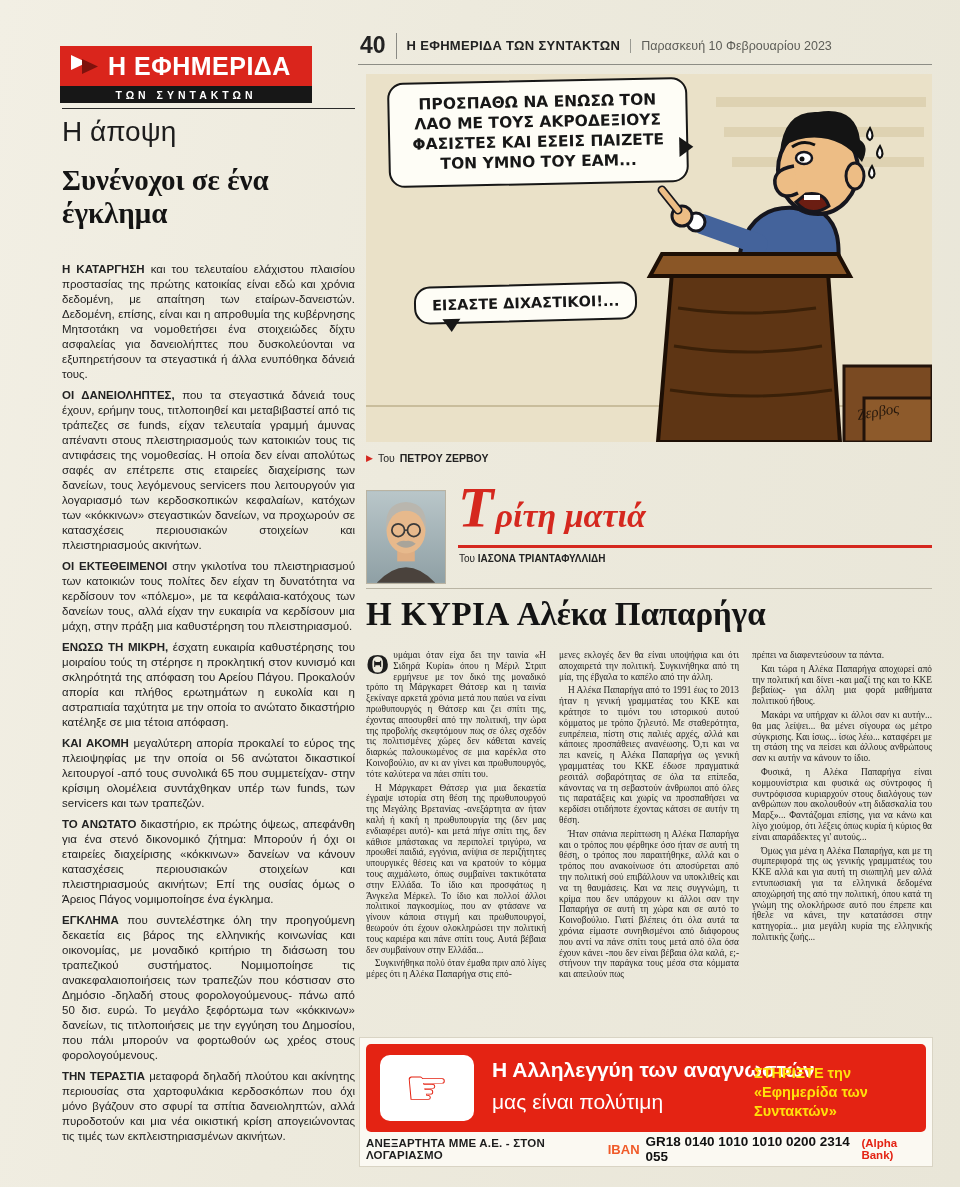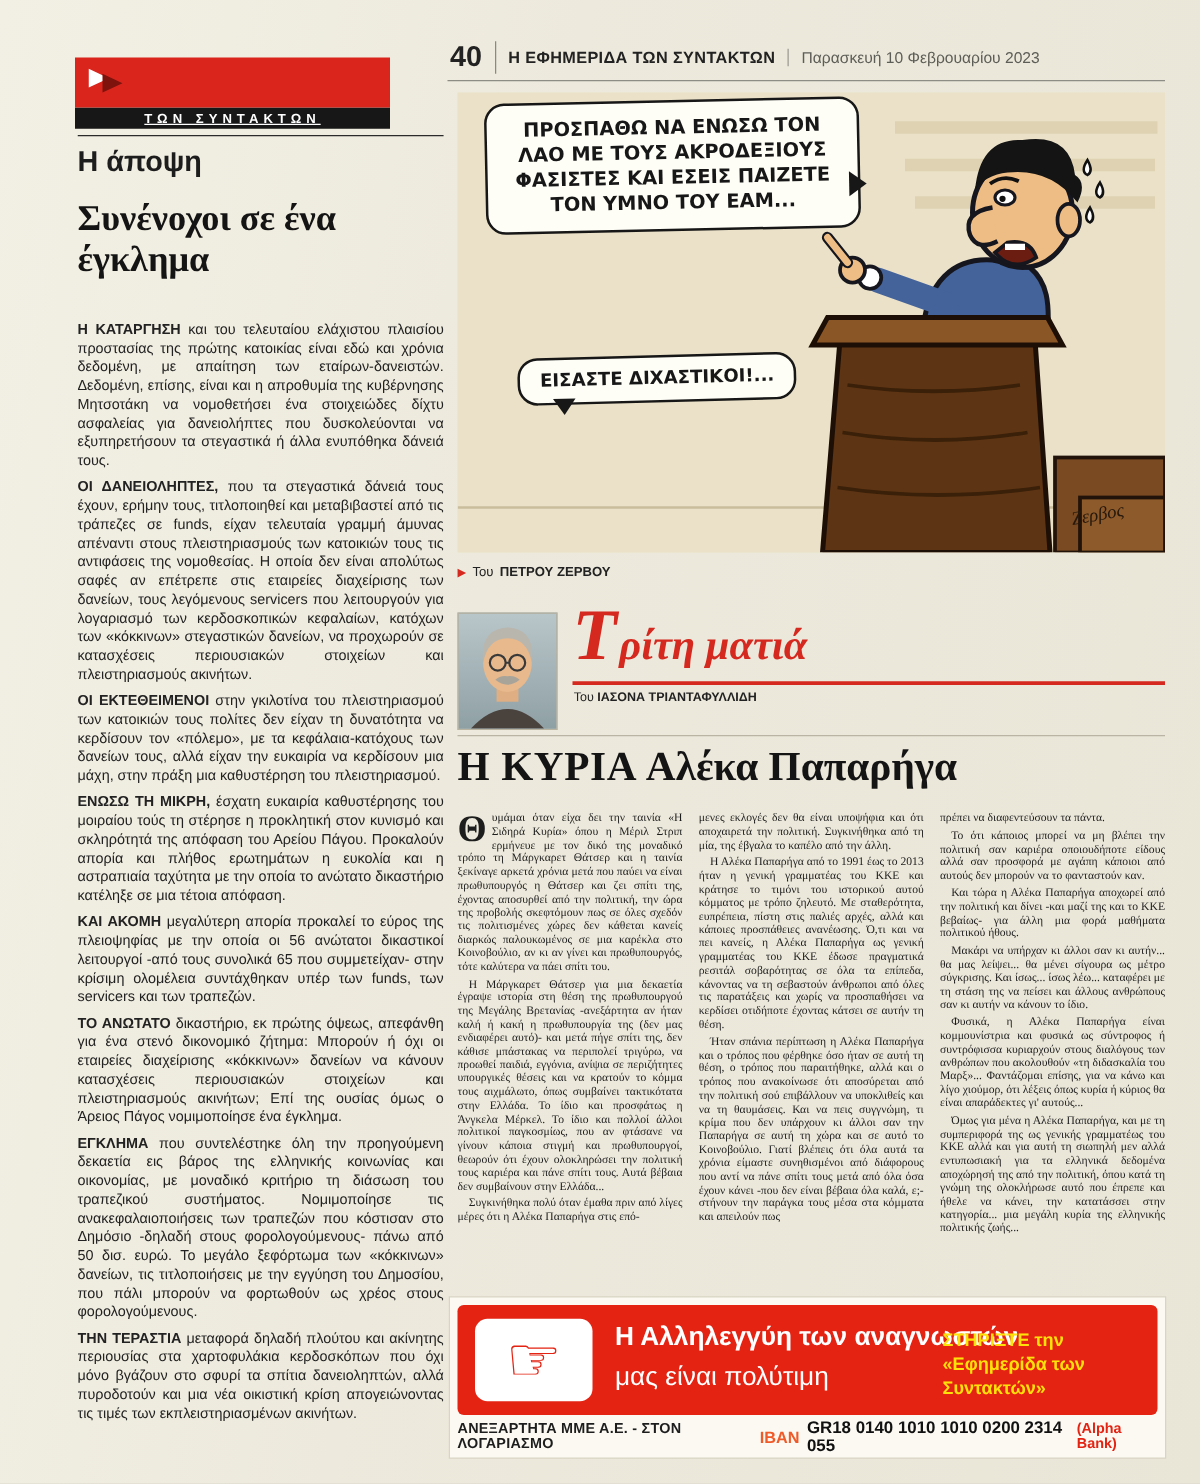--- a/index.html
+++ b/index.html
@@ -11,33 +11,33 @@
   }
 
   
   .logo { position:absolute; left:60px; top:46px; width:252px; }
   .logo-red { position:relative; height:40px; background:#da251c; color:#fff;
     display:flex; align-items:center; padding-left:48px;
     font-weight:700; font-size:25px; letter-spacing:.5px; }
   .logo-icon { position:absolute; left:8px; top:7px; }
   .logo-black { height:17px; background:#171717; color:#fff; display:flex;
     align-items:center; justify-content:center; font-weight:700; font-size:10.5px;
-    letter-spacing:4px;text-decoration:underline; }
+    letter-spacing:4px; }
 
   .mast { position:absolute; left:360px; top:32px; display:flex; align-items:center; gap:10px; }
   .mast-pagenum { font-weight:700; font-size:23px; color:#222; }
   .mast-div { width:1px; height:26px; background:#8a8a84; }
   .mast-name { font-weight:700; font-size:13px; color:#222; letter-spacing:.3px; }
   .mast-date { font-size:12.5px; color:#5d5d57; padding-left:10px; border-left:1px solid #9a9a92; }
   .mast-rule { position:absolute; left:358px; top:64px; width:574px; height:1px; background:#8d8d85; }
 
   
   .opinion { position:absolute; left:62px; top:108px; width:293px; height:1062px; overflow:hidden; }
   .op-rule { height:1px; background:#2b2b2b; margin-bottom:7px; }
-  .op-section { font-size:23px; font-weight:700; color:#1d1d1d; }
+  .op-section { font-size:28px; font-weight:400; color:#1d1d1d; }
   .op-title { font-family:"Liberation Serif", serif; font-weight:700; font-size:29px;
     line-height:33px; color:#141414; margin:16px 0 32px; }
   .op-body p { font-size:11.5px; line-height:15px; text-align:justify; margin:0 0 6px; color:#222; }
   .op-body b { font-weight:700; }
 
   
   .cartoon { position:absolute; left:366px; top:74px; width:566px; height:368px;
     background:#eae1c8; overflow:hidden; }
   .bubble { position:absolute; background:#fefdf6; border:2.5px solid #171717;
     border-radius:16px; font-family:"DejaVu Sans", sans-serif; font-weight:700;
@@ -107,20 +107,21 @@
 <div class="page">
 
   <div class="logo">
     <div class="logo-red">
       <span class="logo-icon">
         <svg width="34" height="26" viewBox="0 0 34 26">
           <path d="M3 24 L3 2 L19 9.5 L3 17 Z" fill="#ffffff"></path>
           <path d="M14 26 L14 6 L30 13.5 L14 21 Z" fill="#7e120d"></path>
         </svg>
       </span>
+      <span>Η ΕΦΗΜΕΡΙΔΑ</span>
     </div>
     <div class="logo-black">
       <span>ΤΩΝ ΣΥΝΤΑΚΤΩΝ</span>
     </div>
   </div>
 
   <div class="mast">
     <span class="mast-pagenum">40</span>
     <span class="mast-div"></span>
     <span class="mast-name">Η ΕΦΗΜΕΡΙΔΑ ΤΩΝ ΣΥΝΤΑΚΤΩΝ</span>
@@ -226,21 +227,20 @@
       <p>Η Μάργκαρετ Θάτσερ για μια δεκαετία έγραψε ιστορία στη θέση της πρωθυπουργού της Μεγάλης Βρετανίας -ανεξάρτητα αν ήταν καλή ή κακή η πρωθυπουργία της (δεν μας ενδιαφέρει αυτό)- και μετά πήγε σπίτι της, δεν κάθισε μπάστακας να περιπολεί τριγύρω, να προωθεί παιδιά, εγγόνια, ανίψια σε περιζήτητες υπουργικές θέσεις και να κρατούν το κόμμα τους αιχμάλωτο, όπως συμβαίνει τακτικότατα στην Ελλάδα. Το ίδιο και προσφάτως η Άνγκελα Μέρκελ. Το ίδιο και πολλοί άλλοι πολιτικοί παγκοσμίως, που αν φτάσανε να γίνουν κάποια στιγμή και πρωθυπουργοί, θεωρούν ότι έχουν ολοκληρώσει την πολιτική τους καριέρα και πάνε σπίτι τους. Αυτά βέβαια δεν συμβαίνουν στην Ελλάδα...</p>
       <p>Συγκινήθηκα πολύ όταν έμαθα πριν από λίγες μέρες ότι η Αλέκα Παπαρήγα στις επό-</p>
     </div>
     <div class="acol">
       <p class="first">μενες εκλογές δεν θα είναι υποψήφια και ότι αποχαιρετά την πολιτική. Συγκινήθηκα από τη μία, της έβγαλα το καπέλο από την άλλη.</p>
       <p>Η Αλέκα Παπαρήγα από το 1991 έως το 2013 ήταν η γενική γραμματέας του ΚΚΕ και κράτησε το τιμόνι του ιστορικού αυτού κόμματος με τρόπο ζηλευτό. Με σταθερότητα, ευπρέπεια, πίστη στις παλιές αρχές, αλλά και κάποιες προσπάθειες ανανέωσης. Ό,τι και να πει κανείς, η Αλέκα Παπαρήγα ως γενική γραμματέας του ΚΚΕ έδωσε πραγματικά ρεσιτάλ σοβαρότητας σε όλα τα επίπεδα, κάνοντας να τη σεβαστούν άνθρωποι από όλες τις παρατάξεις και χωρίς να προσπαθήσει να κερδίσει οτιδήποτε έχοντας κάτσει σε αυτήν τη θέση.</p>
       <p>Ήταν σπάνια περίπτωση η Αλέκα Παπαρήγα και ο τρόπος που φέρθηκε όσο ήταν σε αυτή τη θέση, ο τρόπος που παραιτήθηκε, αλλά και ο τρόπος που ανακοίνωσε ότι αποσύρεται από την πολιτική σού επιβάλλουν να υποκλιθείς και να τη θαυμάσεις. Και να πεις συγγνώμη, τι κρίμα που δεν υπάρχουν κι άλλοι σαν την Παπαρήγα σε αυτή τη χώρα και σε αυτό το Κοινοβούλιο. Γιατί βλέπεις ότι όλα αυτά τα χρόνια είμαστε συνηθισμένοι από διάφορους που αντί να πάνε σπίτι τους μετά από όλα όσα έχουν κάνει -που δεν είναι βέβαια όλα καλά, ε;- στήνουν την παράγκα τους μέσα στα κόμματα και απειλούν πως</p>
     </div>
     <div class="acol">
       <p class="first">πρέπει να διαφεντεύσουν τα πάντα.</p>
-      <p>Το ότι κάποιος μπορεί να μη βλέπει την πολιτική σαν καριέρα οποιουδήποτε είδους αλλά σαν προσφορά με αγάπη κάποιοι από αυτούς δεν μπορούν να το φανταστούν καν.</p>
       <p>Και τώρα η Αλέκα Παπαρήγα αποχωρεί από την πολιτική και δίνει -και μαζί της και το ΚΚΕ βεβαίως- για άλλη μια φορά μαθήματα πολιτικού ήθους.</p>
       <p>Μακάρι να υπήρχαν κι άλλοι σαν κι αυτήν... θα μας λείψει... θα μένει σίγουρα ως μέτρο σύγκρισης. Και ίσως... ίσως λέω... καταφέρει με τη στάση της να πείσει και άλλους ανθρώπους σαν κι αυτήν να κάνουν το ίδιο.</p>
       <p>Φυσικά, η Αλέκα Παπαρήγα είναι κομμουνίστρια και φυσικά ως σύντροφος ή συντρόφισσα κυριαρχούν στους διαλόγους των ανθρώπων που ακολουθούν «τη διδασκαλία του Μαρξ»... Φαντάζομαι επίσης, για να κάνω και λίγο χιούμορ, ότι λέξεις όπως κυρία ή κύριος θα είναι απαράδεκτες γι' αυτούς...</p>
       <p>Όμως για μένα η Αλέκα Παπαρήγα, και με τη συμπεριφορά της ως γενικής γραμματέως του ΚΚΕ αλλά και για αυτή τη σιωπηλή μεν αλλά εντυπωσιακή για τα ελληνικά δεδομένα αποχώρησή της από την πολιτική, όπου κατά τη γνώμη της ολοκλήρωσε αυτό που έπρεπε και ήθελε να κάνει, την κατατάσσει στην κατηγορία... μια μεγάλη κυρία της ελληνικής πολιτικής ζωής...</p>
     </div>
   </div>
 
   <div class="ad">
     <div class="ad-red">
       <div class="hand-box">

